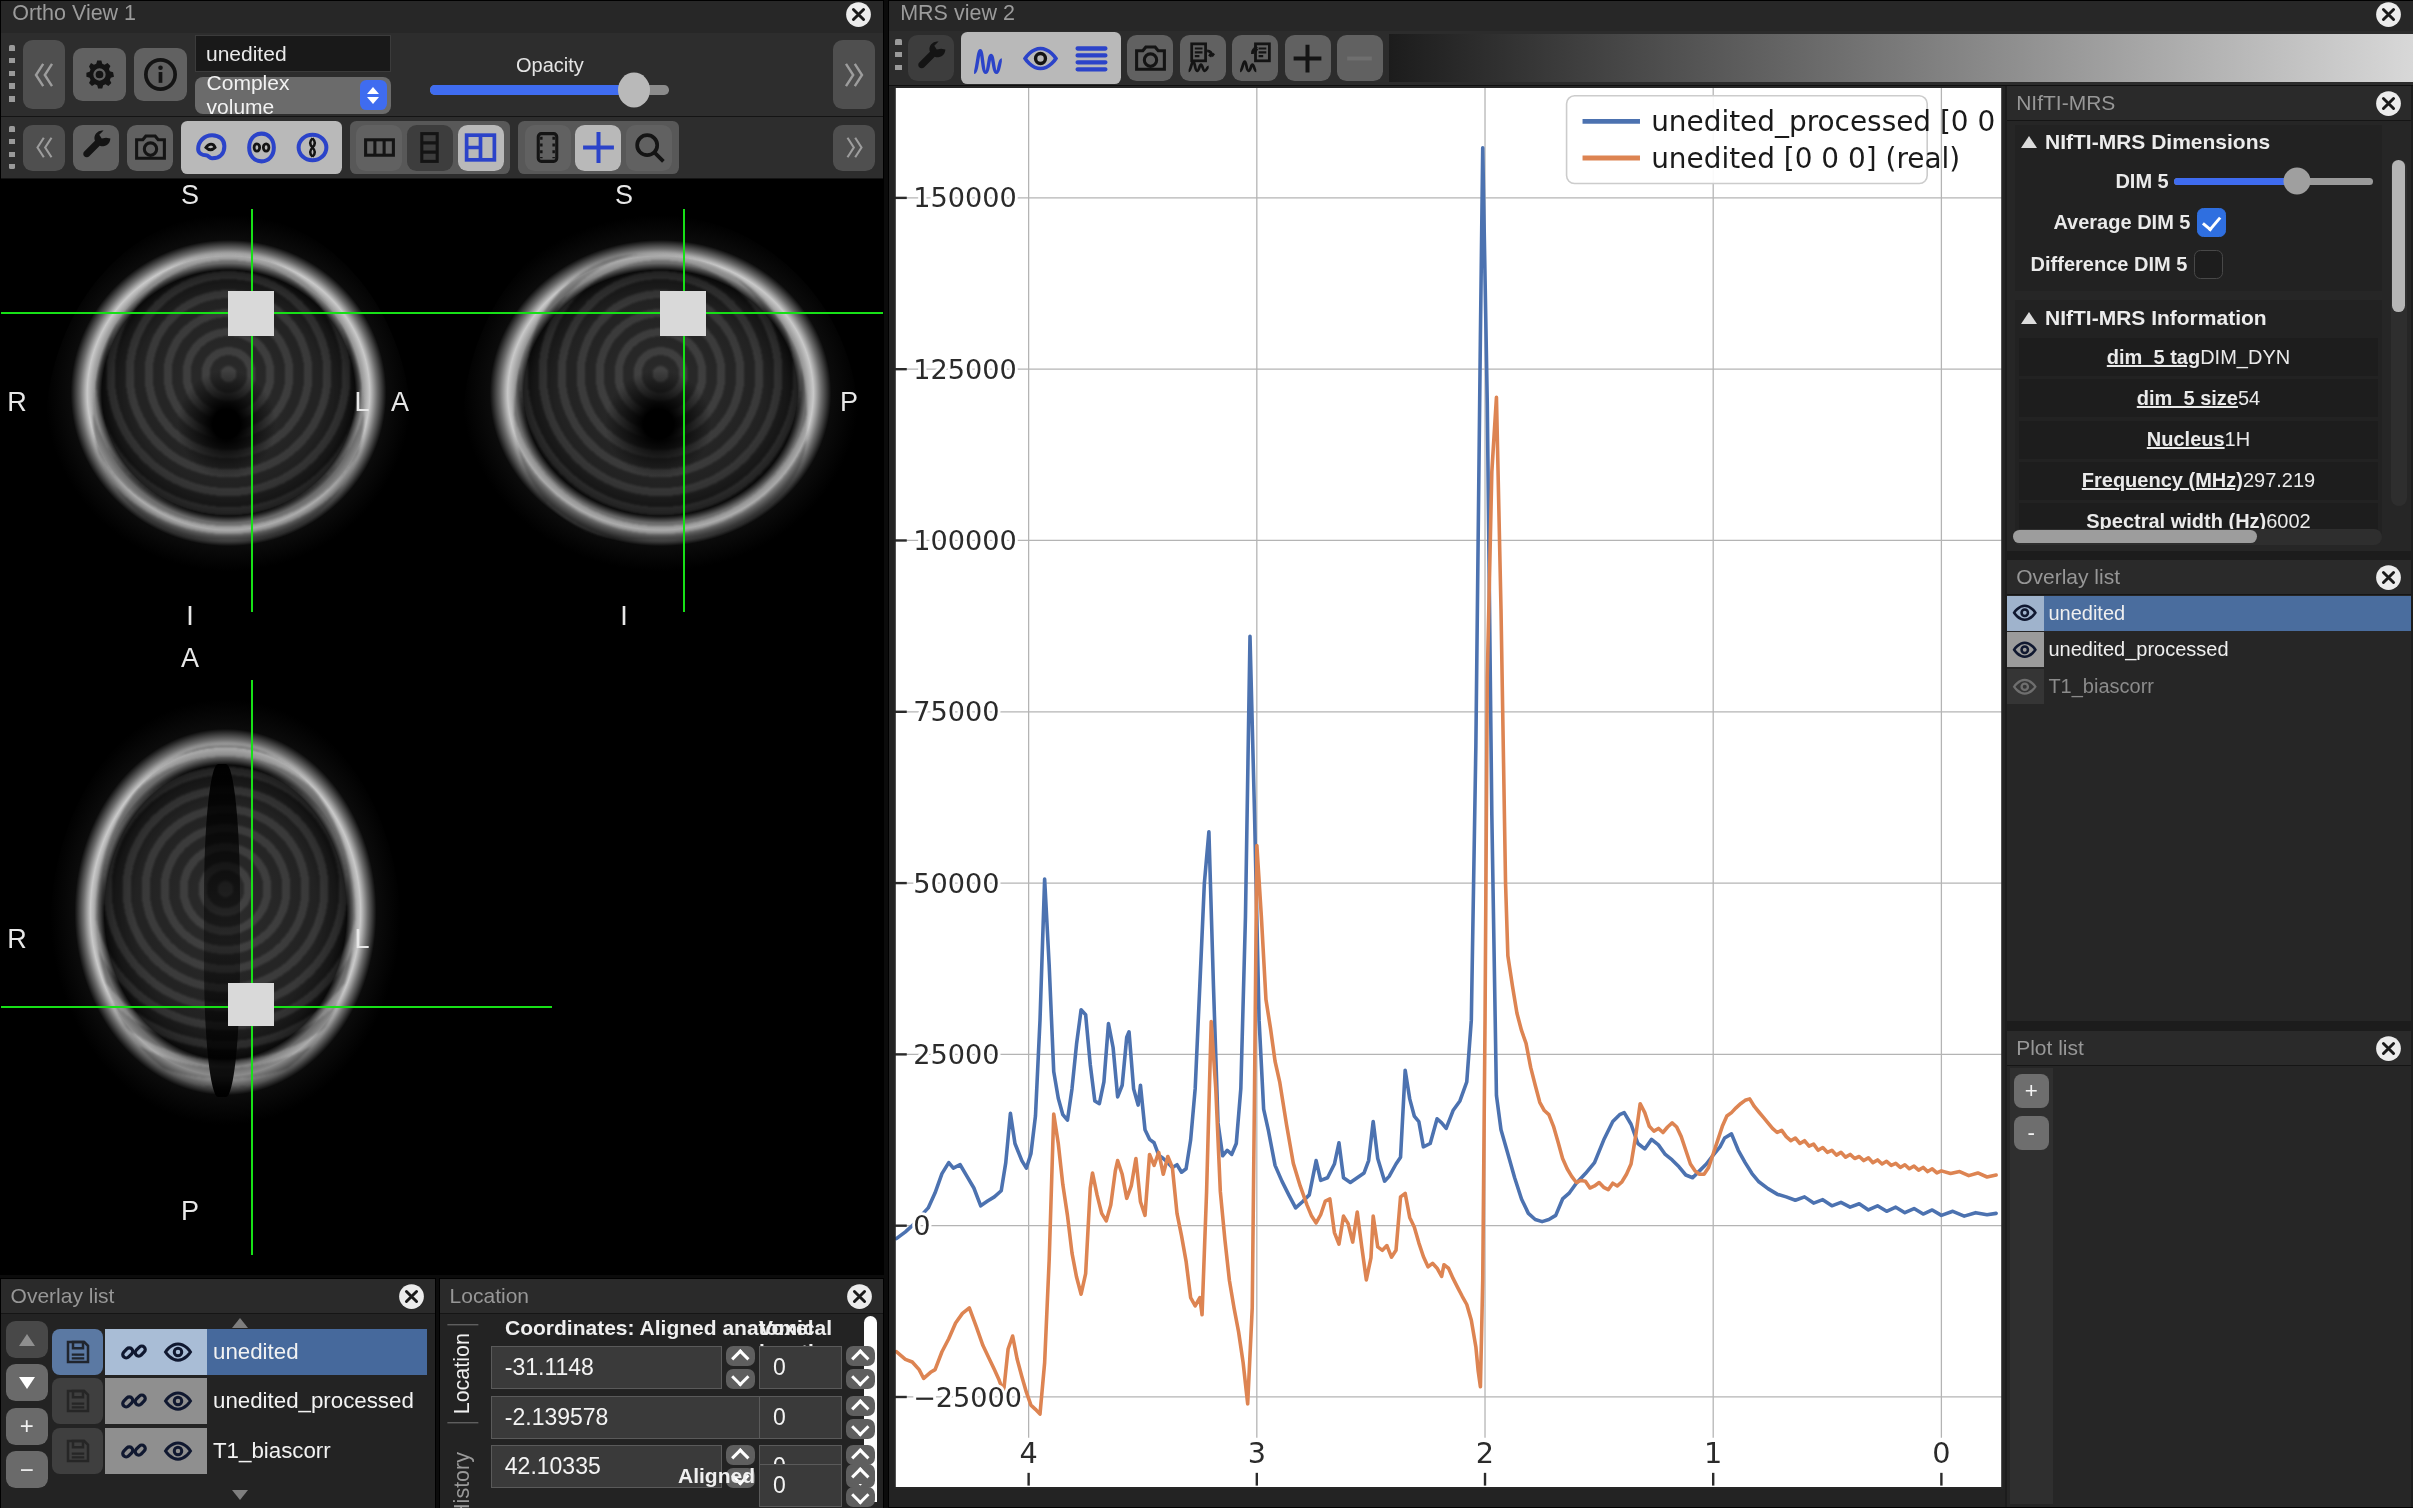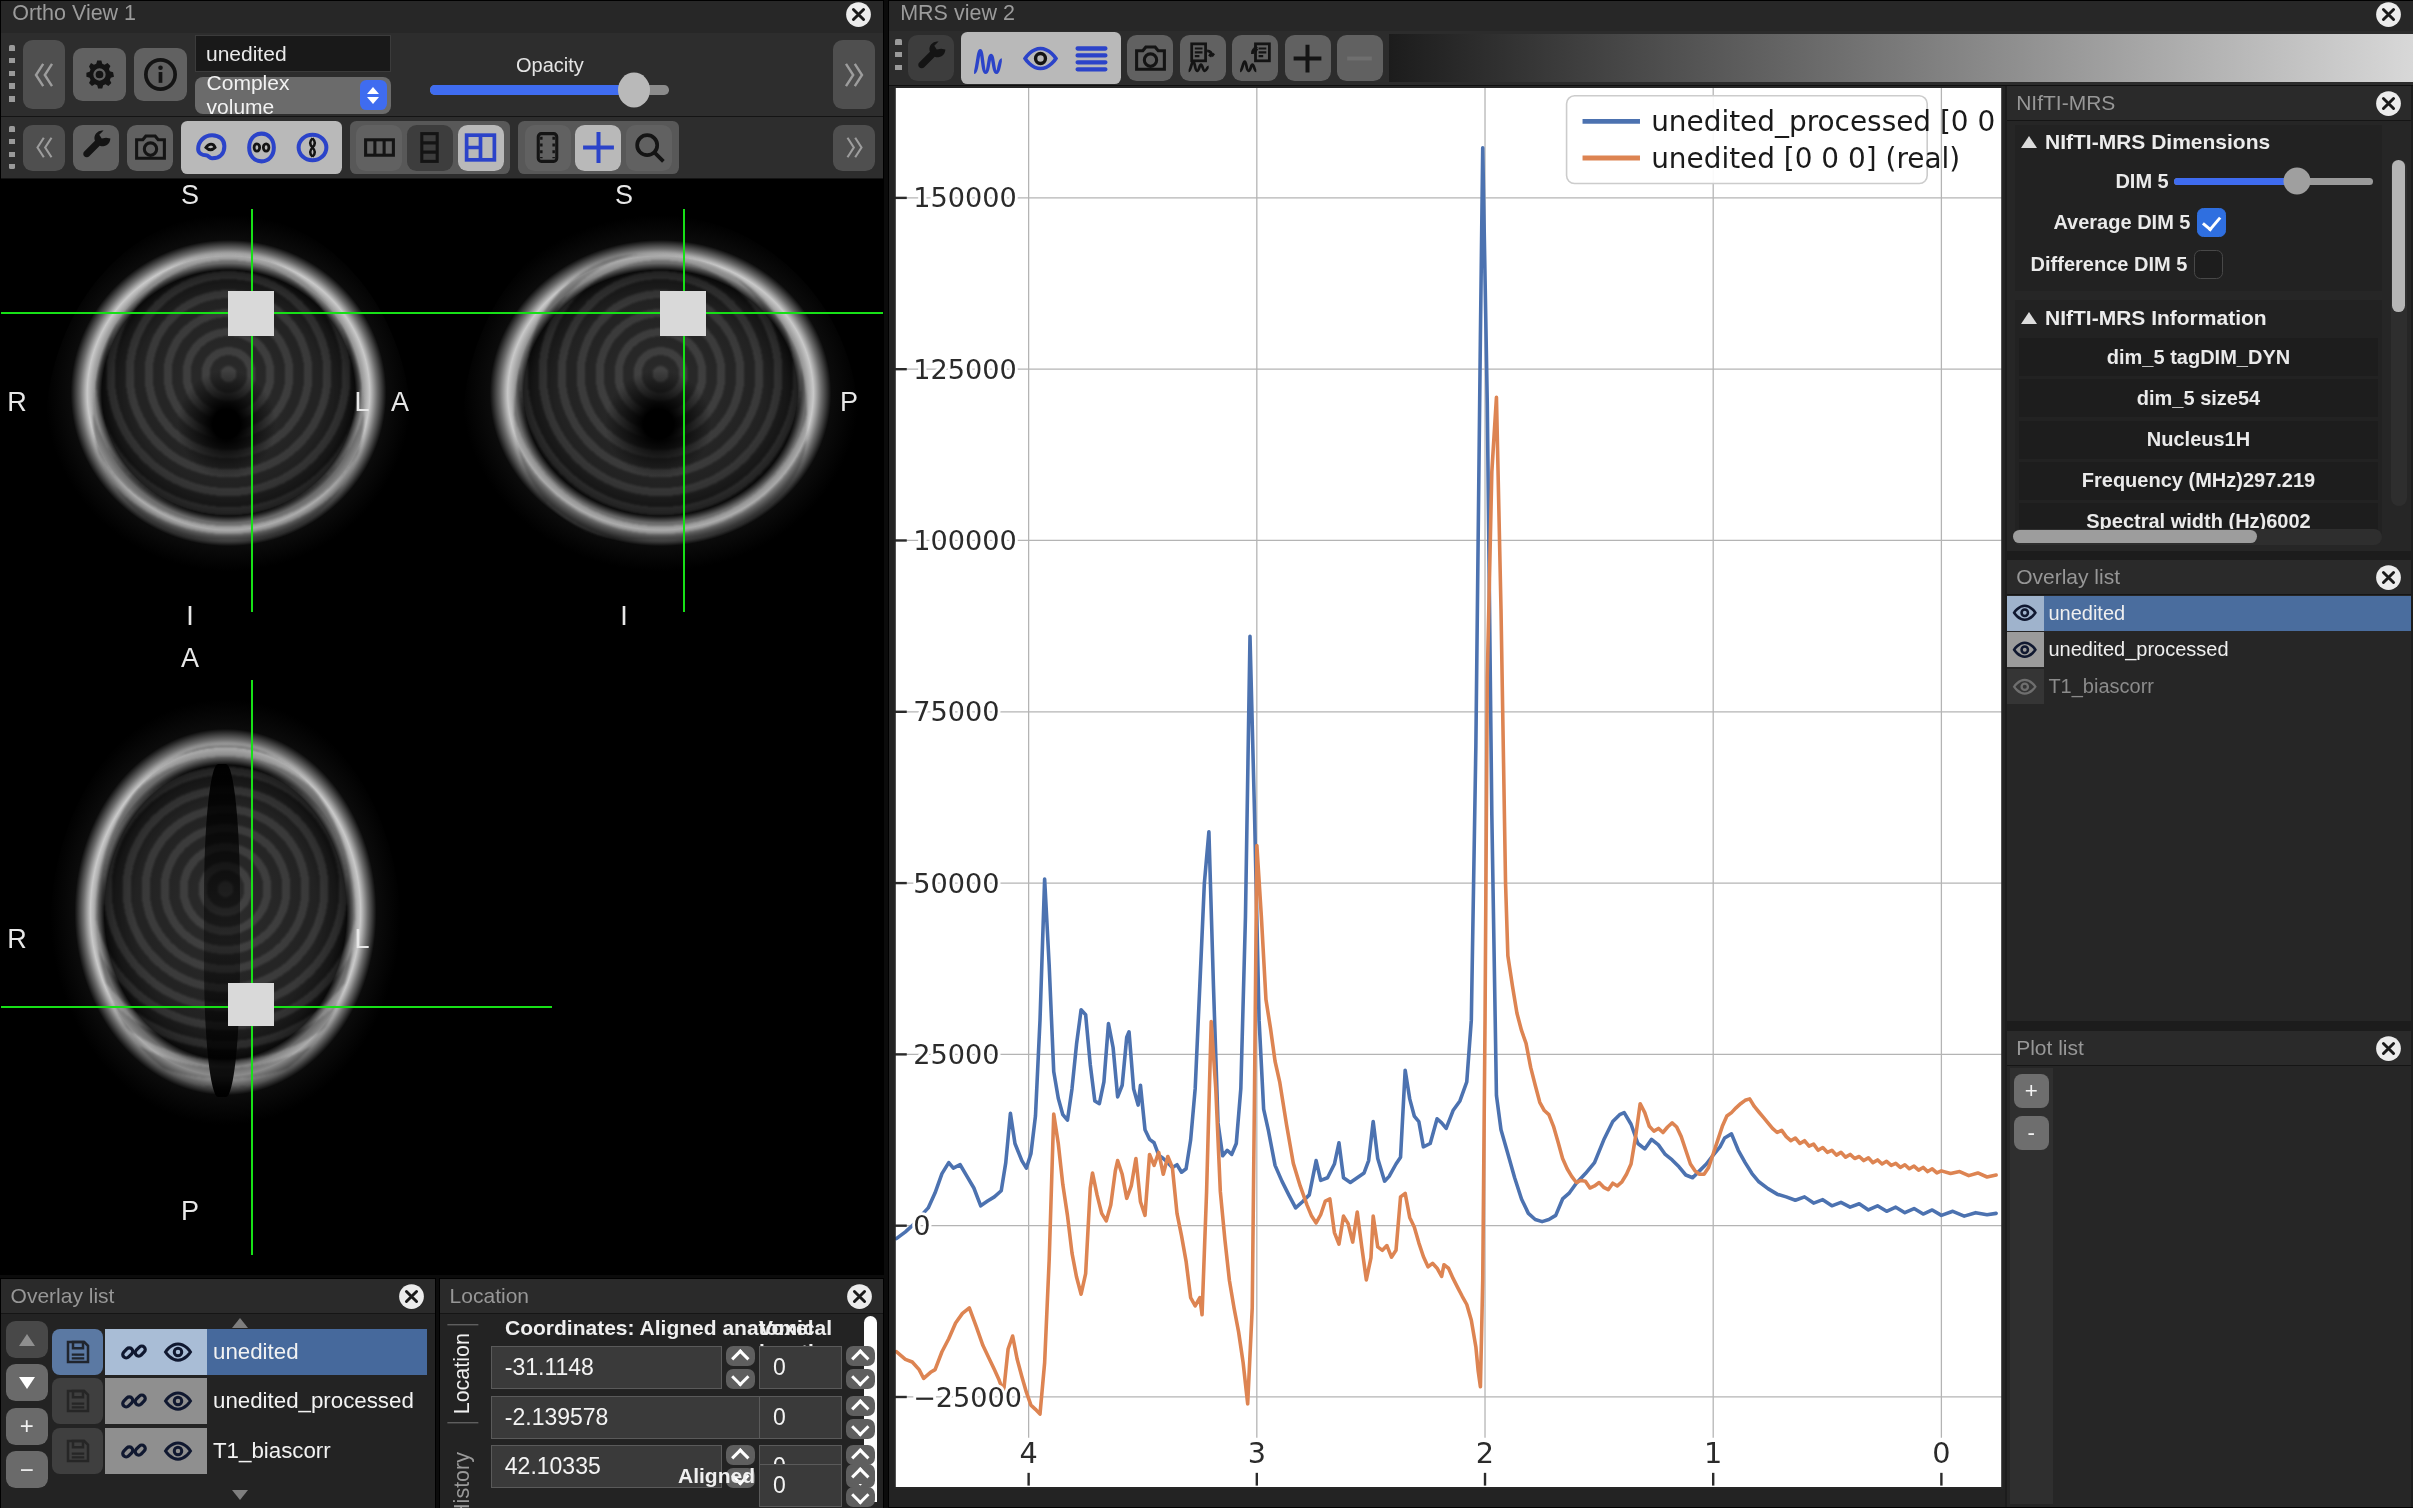--- a/index.html
+++ b/index.html
@@ -95,21 +95,21 @@
   .mrs-toolbar{position:absolute;left:0;right:0;top:30px;height:54px;background:#2c2c2c;display:flex;align-items:center;gap:6.4px;padding:0 0 0 6.4px;border-bottom:0.8px solid #101010;}
   .gradientstrip{flex:1;height:48px;align-self:center;background:linear-gradient(90deg,#1c1c1c,#d8d8d8);}
   .plotwrap{position:absolute;left:4.8px;top:85px;width:1109px;height:1403px;background:#fff;}
   .sidebar{position:absolute;left:1116px;right:0;top:85px;bottom:0;background:#1c1c1c;}
   .spanel{position:absolute;left:1.6px;right:1.6px;background:#262626;}
   .spanel .content{position:absolute;left:0;right:0;top:34px;bottom:0;}
   .secbox{position:absolute;left:8px;right:29px;background:#222;}
   .sechead{display:flex;align-items:center;gap:8px;color:#ececec;font-size:21px;font-weight:bold;height:35px;}
   .sechead i{width:0;height:0;border-left:8.8px solid transparent;border-right:8.8px solid transparent;border-bottom:12px solid #dcdcdc;margin-left:6.4px;}
   .nrow{height:38px;background:#1d1d1d;margin:3.2px 4.8px;display:flex;align-items:center;justify-content:center;color:#eaeaea;font-size:20px;}
-  .nrow .l{font-weight:bold;} .nrow .v{font-weight:bold;}
+  .nrow .l{font-weight:bold;text-decoration:underline;} .nrow .v{font-weight:normal;}
   .dimrow{height:40px;margin:1.6px 4.8px;display:flex;align-items:center;color:#eaeaea;font-size:20px;font-weight:bold;}
   .minislider{position:relative;flex:1;height:7.2px;border-radius:4px;background:#9a9a9a;margin:0 4.8px;}
   .minislider .fill{position:absolute;left:0;top:0;bottom:0;width:62%;background:#3f6cf0;border-radius:4px;}
   .minislider .thumb{position:absolute;left:62%;top:50%;width:27px;height:27px;border-radius:50%;background:#9f9f9f;transform:translate(-50%,-50%);}
   .cbox{width:27px;height:27px;border-radius:6.4px;background:#1d1d1d;border:0.8px solid #484848;margin-left:6.4px;position:relative;}
   .cbox.on{background:#2f6fe0;border-color:#2f6fe0;}
   .cbox.on::after{content:"";position:absolute;left:8px;top:3.2px;width:8px;height:14.4px;border-right:3.2px solid #fff;border-bottom:3.2px solid #fff;transform:rotate(40deg);}
   .vscroll{position:absolute;right:4.8px;top:40px;bottom:45px;width:16px;background:#2e2e2e;border-radius:8px;}
   .vscroll .th{position:absolute;left:1.6px;right:1.6px;top:0;height:44%;background:#b5b5b5;border-radius:6.4px;}
   .hscroll{position:absolute;left:6.4px;right:29px;bottom:6.4px;height:16px;background:#2e2e2e;border-radius:8px;}

